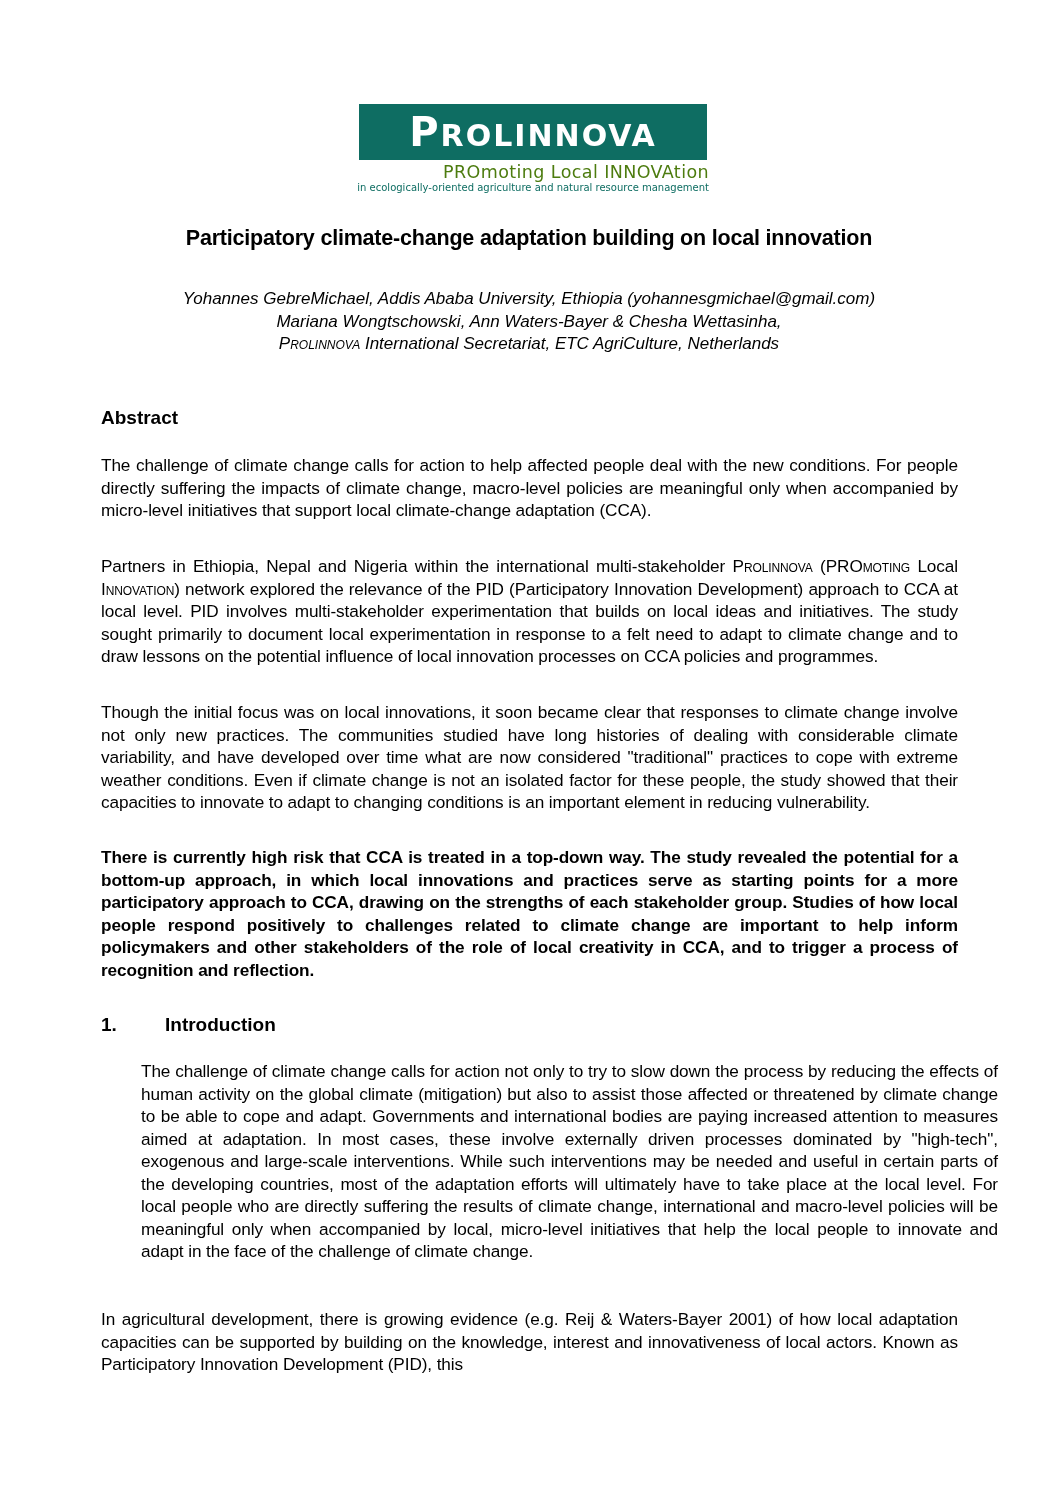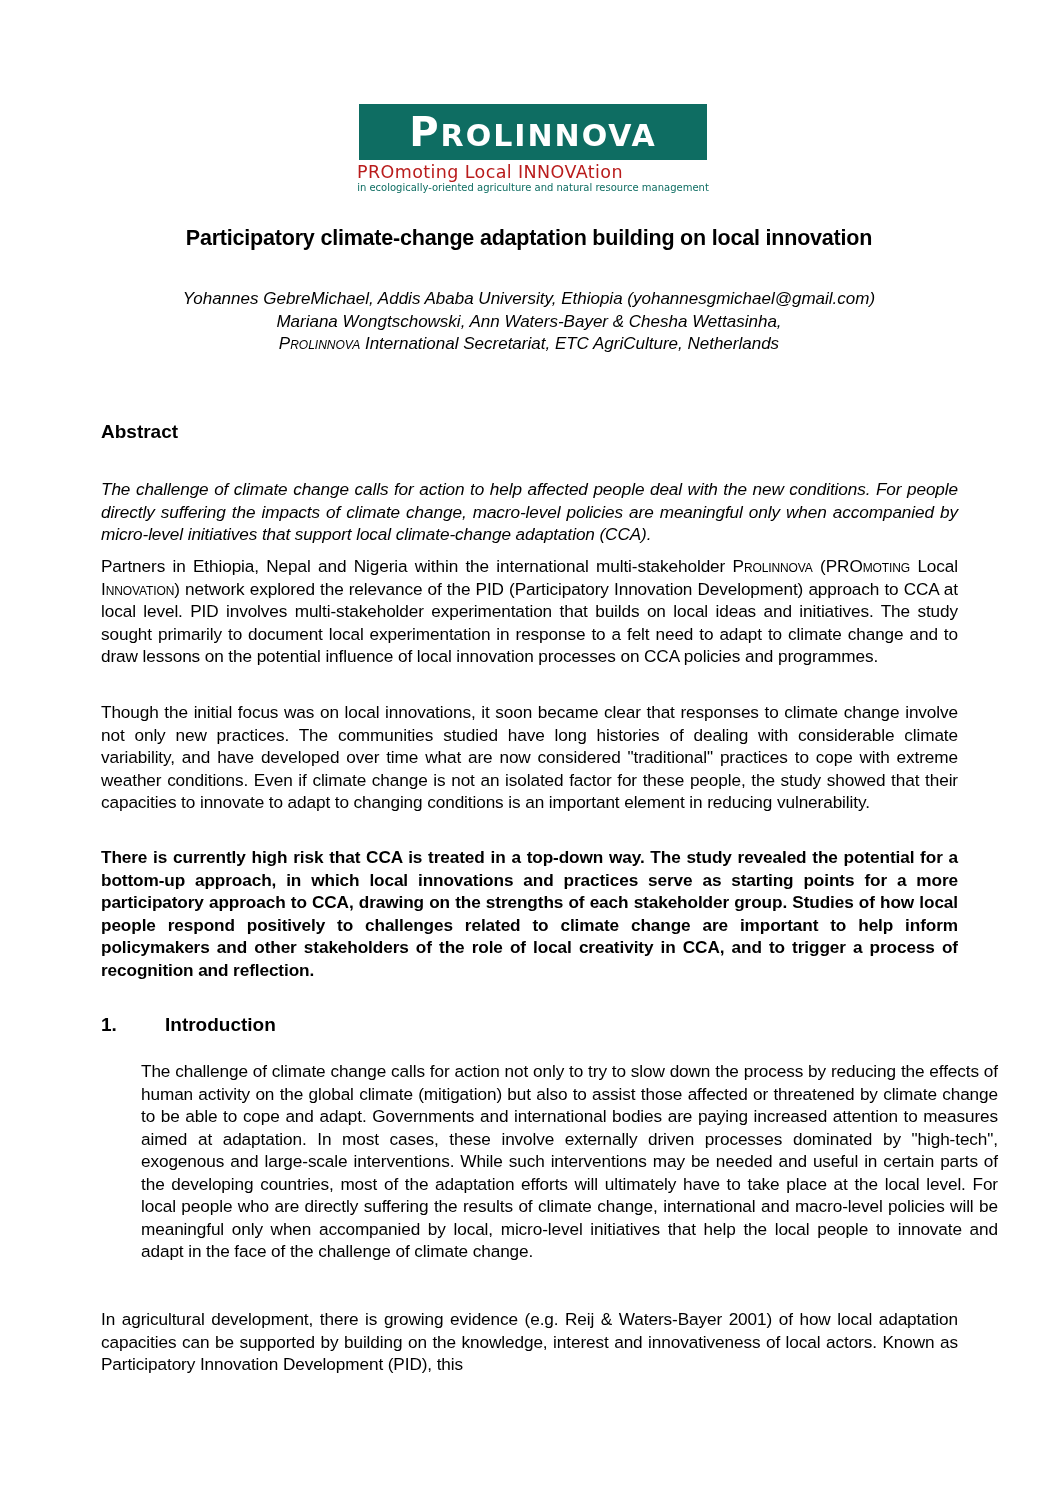--- a/index.html
+++ b/index.html
@@ -41,34 +41,34 @@
       color: #ffffff;
       font-family: "DejaVu Sans", sans-serif;
       font-weight: bold;
       font-size: 30px;
       letter-spacing: 2px;
       font-variant: small-caps;
       line-height: 1;
     }
     .logo-word .big { font-size: 40px; }
     .logo-tagline {
-      color: #b91c1c;
+      color: #4d7c0f;
       font-family: "DejaVu Sans", sans-serif;
       font-size: 17.5px;
       letter-spacing: 0.4px;
-      text-align: left;
+      text-align: right;
       margin-top: 2px;
       line-height: 20px;
       white-space: nowrap;
     }
     .logo-sub {
       color: #0e6d62;
       font-family: "DejaVu Sans", sans-serif;
       font-size: 10px;
-      text-align: center;
+      text-align: right;
       line-height: 12px;
       white-space: nowrap;
     }
     
     .title {
       position: absolute;
       left: 0;
       width: 1058px;
       top: 226px;
       text-align: center;
@@ -98,22 +98,22 @@
       font-size: 19px;
       font-weight: bold;
     }
     p {
       margin: 0;
       font-size: 17.2px;
       line-height: 22.5px;
       text-align: justify;
       letter-spacing: -0.1px;
     }
-    .abstract-heading { top: 421px; }
-    .p1 { top: 478px; font-style: italic; }
+    .abstract-heading { top: 407px; }
+    .p1 { top: 454px; }
     .p2 { top: 555px; }
     .p3 { top: 701px; }
     .p4 { top: 846px; font-weight: bold; }
     .intro-heading { top: 1014px; }
     .intro-heading .num { display: inline-block; width: 64px; }
     .p5 { top: 1060px; margin-left: 40px; }
     .p6 { top: 1308px; }
   </style>
 </head>
 <body>

